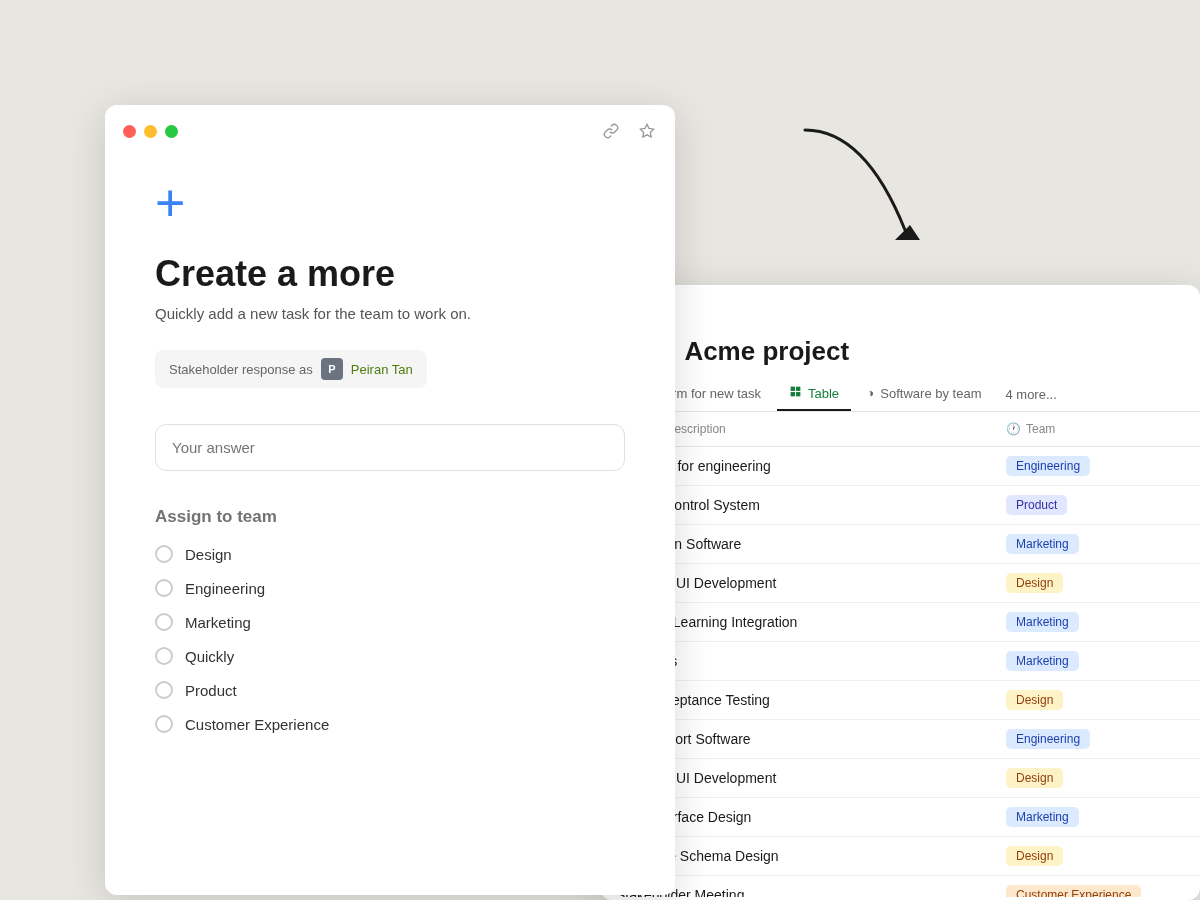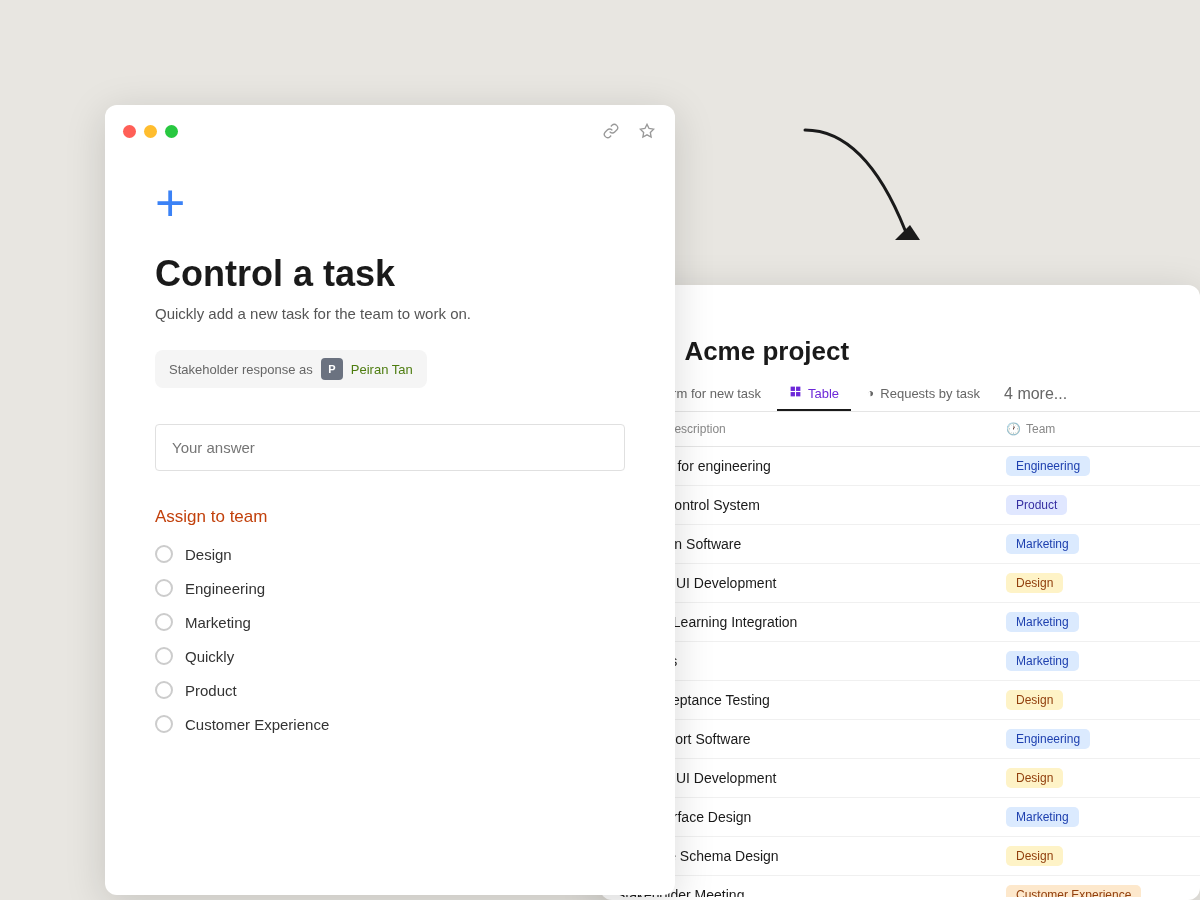--- a/index.html
+++ b/index.html
@@ -133,33 +133,33 @@
       margin-bottom: 14px;
     }
 
     .required-star {
       color: #e74c3c;
     }
 
     .text-input {
       width: 100%;
       border: 1.5px solid #e0e0e0;
-      border-radius: 4px;
+      border-radius: 11px;
       padding: 14px 16px;
       font-size: 15px;
       color: #999;
       outline: none;
       margin-bottom: 36px;
       background: #fff;
     }
 
     .section-label {
       font-size: 17px;
-      font-weight: 400;
-      color: #c2410c;
+      font-weight: 700;
+      color: #737373;
       margin-bottom: 18px;
     }
 
     .radio-group {
       display: flex;
       flex-direction: column;
       gap: 16px;
     }
 
     .radio-item {
@@ -233,31 +233,31 @@
       gap: 6px;
       padding: 8px 12px;
       font-size: 13px;
       color: #666;
       cursor: pointer;
       border-bottom: 2px solid transparent;
       white-space: nowrap;
     }
 
     .tab-item.active {
-      color: #6d28d9;
+      color: #15803d;
       border-bottom: 2px solid #1a1a1a;
       font-weight: 500;
     }
 
     .tab-icon {
       font-size: 12px;
     }
 
     .more-tabs {
-      font-size: 16px;
+      font-size: 13px;
       color: #666;
       padding: 8px 8px;
       cursor: pointer;
     }
 
     .table-container {
       overflow-y: auto;
       height: calc(100% - 130px);
     }
 
@@ -328,21 +328,21 @@
       <span class="titlebar-icon">
         <svg width="16" height="16" viewBox="0 0 24 24" fill="none" stroke="currentColor" stroke-width="2">
             <polygon points="12 2 15.09 8.26 22 9.27 17 14.14 18.18 21.02 12 17.77 5.82 21.02 7 14.14 2 9.27 8.91 8.26 12 2"></polygon>
           </svg>
       </span>
     </div>
   </div>
 
   <div class="window-content">
     <span class="plus-icon">+</span>
-    <h1 class="form-title">Control a task</h1>
+    <h1 class="form-title">Create a more</h1>
     <p class="form-subtitle">Quickly add a new task for the team to work on.</p>
 
     <div class="submitting-as">
       <span>Stakeholder response as</span>
       <div class="user-avatar">P</div>
       <span class="user-name">Peiran Tan</span>
     </div>
 
     <input class="text-input" type="text" placeholder="Your answer" style="">
 
@@ -407,21 +407,21 @@
             <rect x="3" y="3" width="8" height="8"></rect>
             <rect x="13" y="3" width="8" height="8"></rect>
             <rect x="3" y="13" width="8" height="8"></rect>
             <rect x="13" y="13" width="8" height="8"></rect>
           </svg>
       </span>
       <span>Table</span>
     </div>
     <div class="tab-item">
       <span class="tab-icon">◑</span>
-      <span>Requests by task</span>
+      <span>Software by team</span>
     </div>
     <div class="more-tabs">4 more...</div>
   </div>
 
   <div class="table-container">
     <table>
       <thead>
         <tr>
           <th>
             <span class="th-icon">

